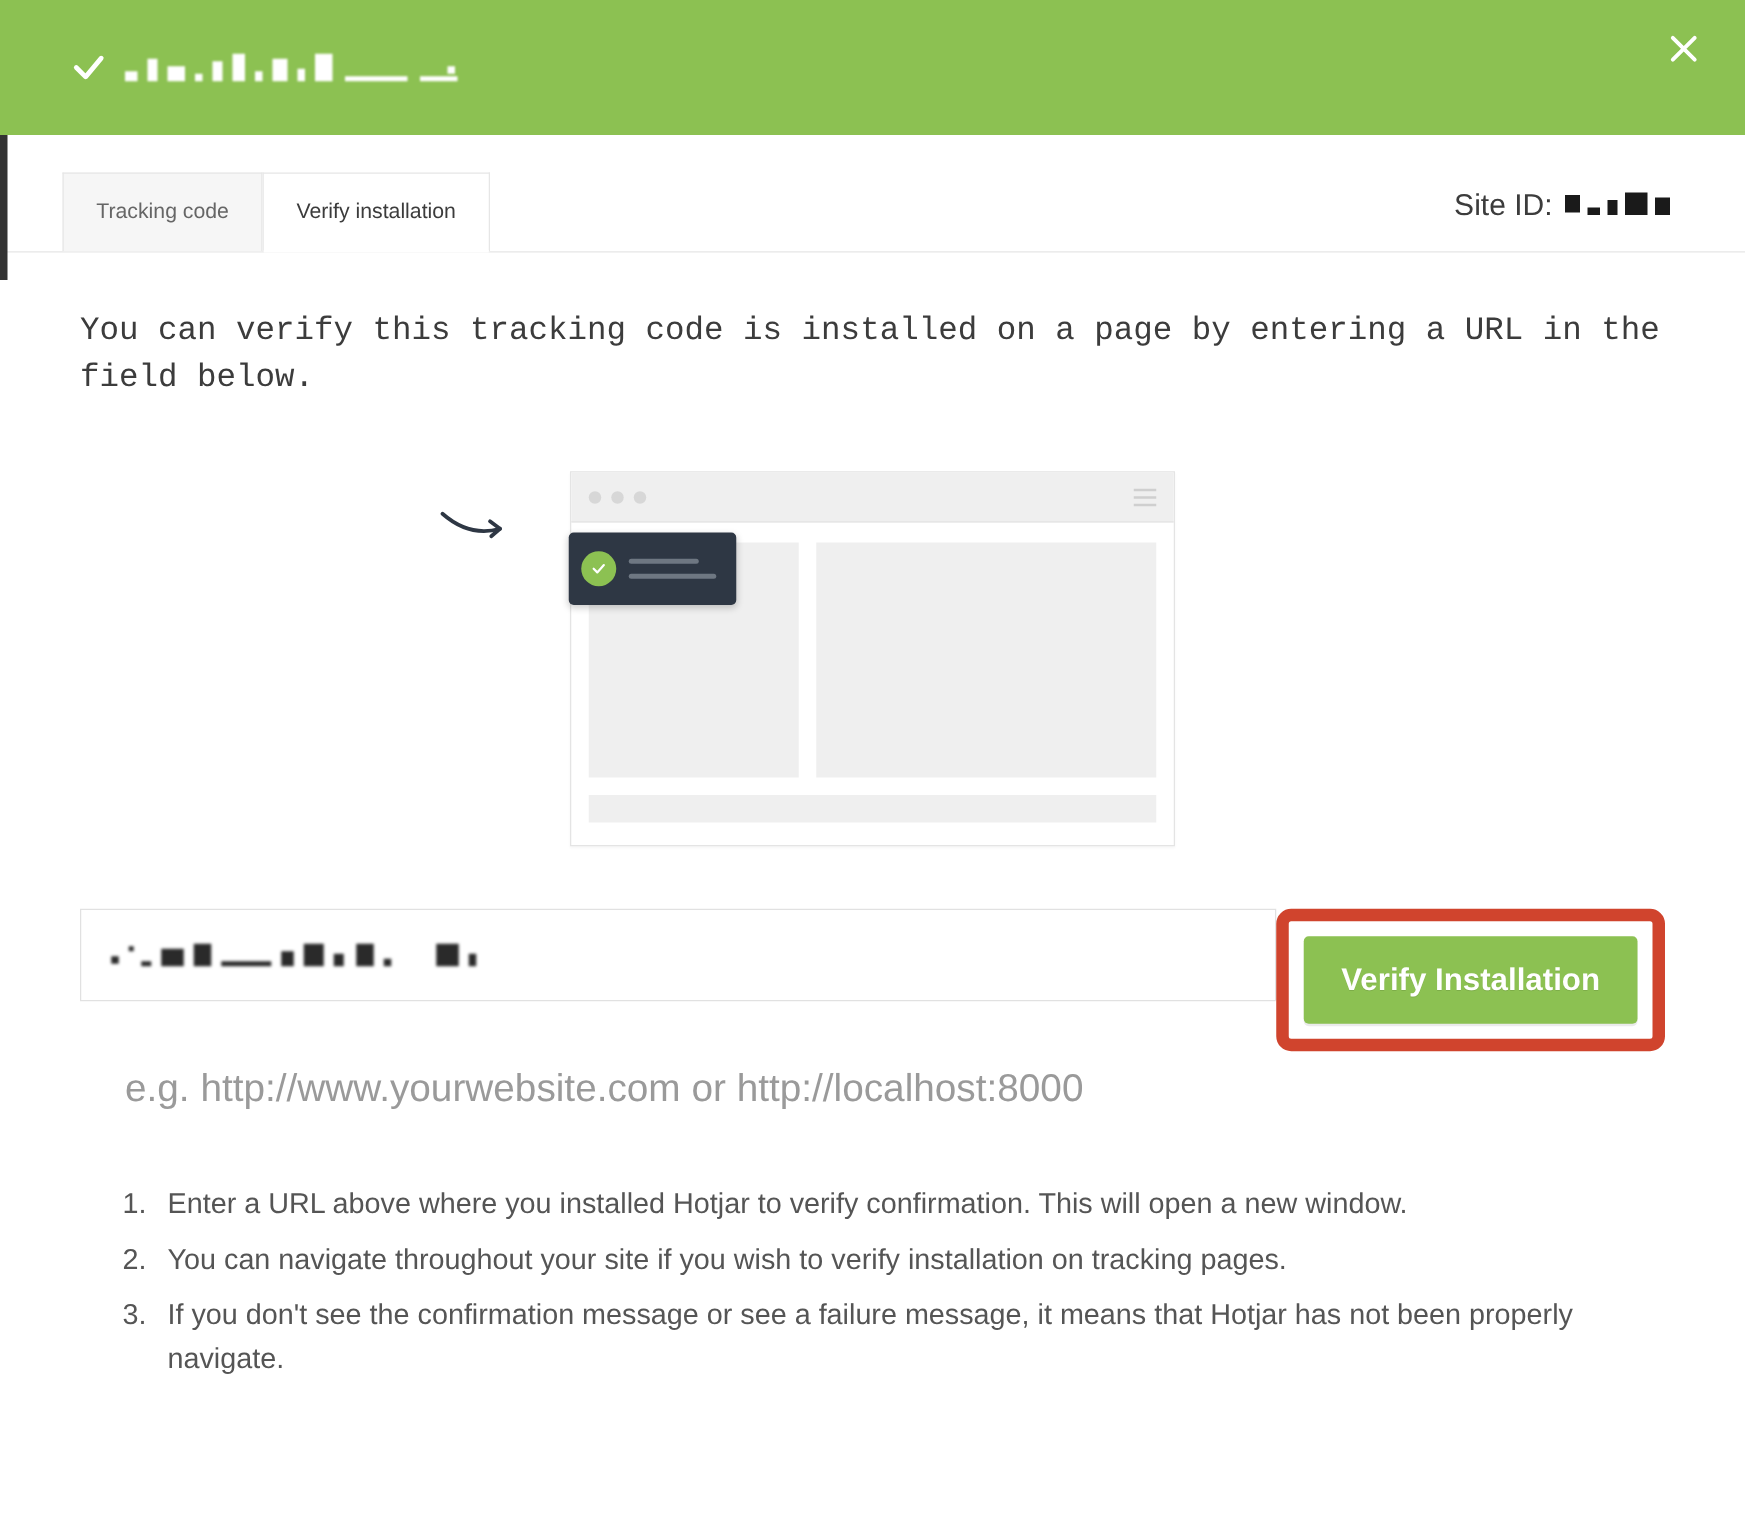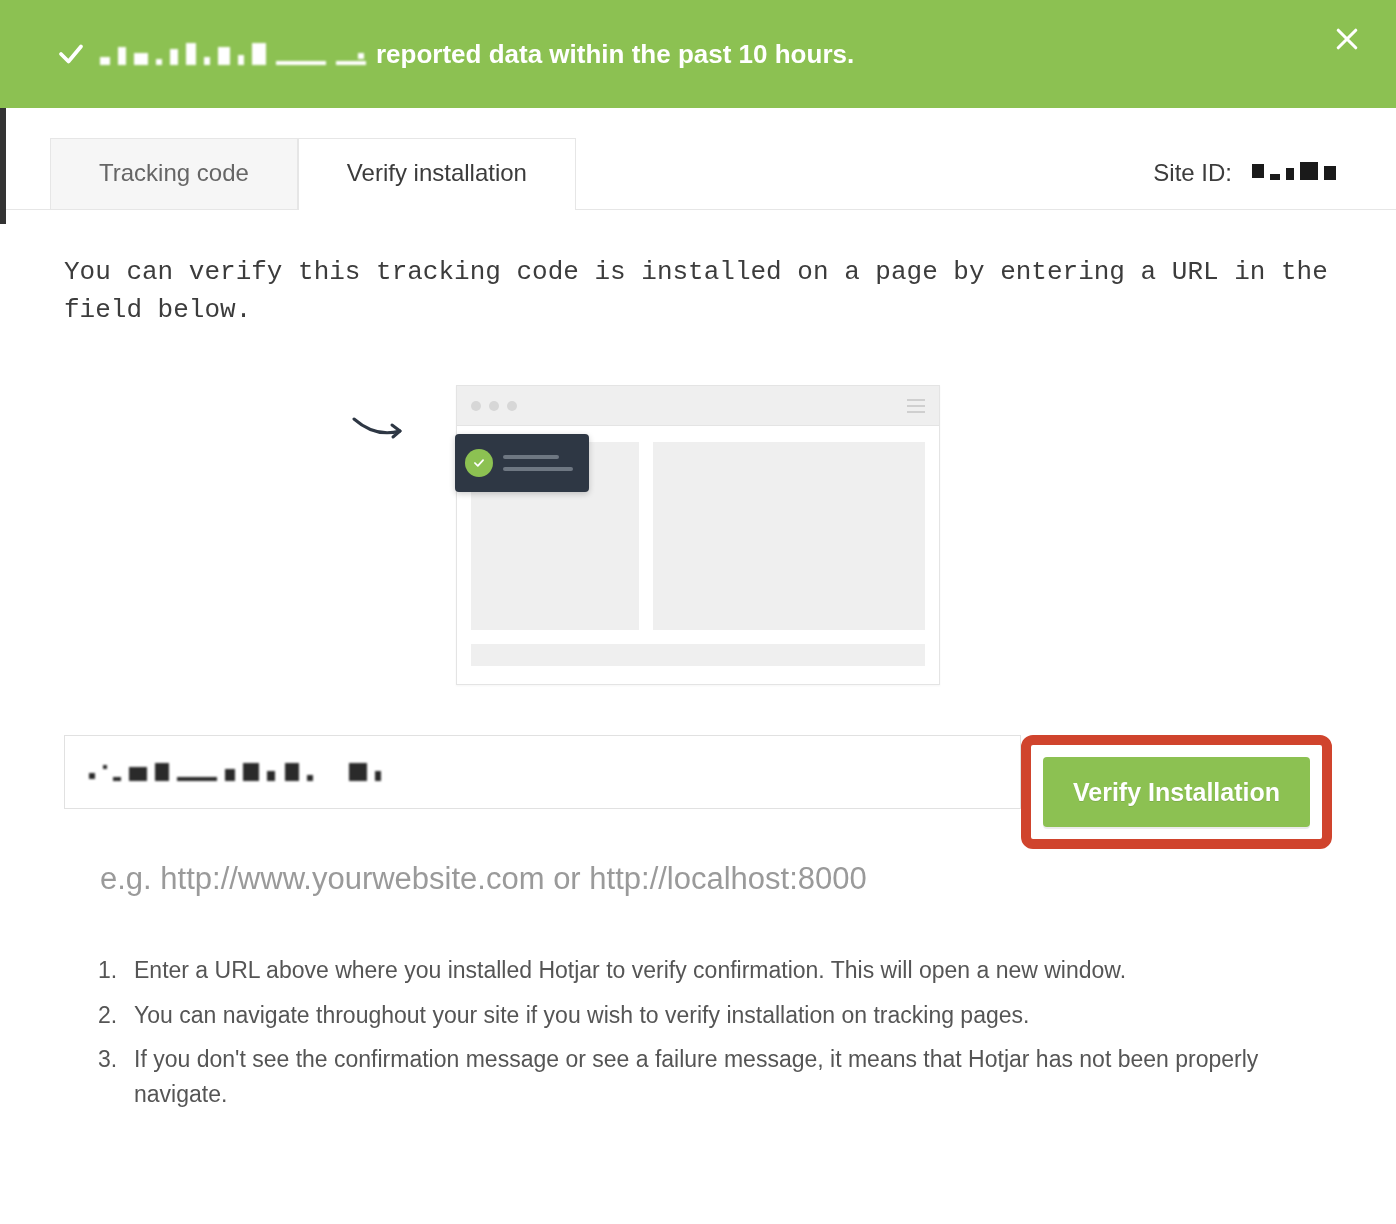--- a/index.html
+++ b/index.html
@@ -28,24 +28,24 @@
     linear-gradient(#fff,#fff) 258px 14px/6px 6px no-repeat;
     filter: blur(1px);
   }
   .banner-msg { color:#fff; font-size:26px; font-weight:600; }
   .banner .close-icon { position:absolute; right:34px; top:24px; cursor:pointer; }
   .banner .close-icon svg { width:30px; height:30px; display:block; }
 
   
   .tabs-row { display:flex; align-items:flex-end; justify-content:space-between; padding:30px 60px 0 50px; border-bottom:1px solid #e6e6e6; }
   .tabs { display:flex; }
-  .tab { padding:20px 48px 22px; font-size:24px; color:#666; border:1px solid #e6e6e6; border-bottom:none; background:#f6f6f6; margin-right:0; cursor:pointer; }
+  .tab { padding:20px 26px 22px; font-size:17px; color:#666; border:1px solid #e6e6e6; border-bottom:none; background:#f6f6f6; margin-right:0; cursor:pointer; }
   .tab.active { background:#fff; color:#3c3c3c; font-weight:400; position:relative; }
   .tab.active::after { content:""; position:absolute; left:0; right:0; bottom:-1px; height:2px; background:#fff; }
-  .site-id { font-size:24px; color:#3c3c3c; padding-bottom:22px; display:flex; align-items:center;gap:10px; }
+  .site-id { font-size:24px; color:#3c3c3c; padding-bottom:22px; display:flex; align-items:center; }
   .site-id-value { display:inline-block; width:84px; height:22px; margin-left:10px; position:relative; }
   .site-id-value::before { content:""; position:absolute; inset:0; background:
     linear-gradient(#1a1a1a,#1a1a1a) 0 2px/12px 14px no-repeat,
     linear-gradient(#1a1a1a,#1a1a1a) 18px 12px/10px 6px no-repeat,
     linear-gradient(#1a1a1a,#1a1a1a) 34px 6px/8px 12px no-repeat,
     linear-gradient(#1a1a1a,#1a1a1a) 48px 0/18px 18px no-repeat,
     linear-gradient(#1a1a1a,#1a1a1a) 72px 4px/12px 14px no-repeat;
     filter: blur(0.6px);
   }
 
@@ -112,21 +112,20 @@
 <div class="left-edge"></div>
 
 <div class="banner">
   <span class="check-icon">
     <svg viewBox="0 0 24 24">
           <path fill="none" stroke="#fff" stroke-width="3" stroke-linecap="round" stroke-linejoin="round" d="M4 12 L10 18 L20 6"></path>
         </svg>
   </span>
   <div class="banner-text-wrap">
     <span class="banner-redacted"></span>
-    <span class="banner-msg">reported data within the past 10 hours.</span>
   </div>
   <span class="close-icon">
     <svg viewBox="0 0 24 24">
           <path stroke="#fff" stroke-width="2.5" stroke-linecap="round" d="M5 5 L19 19 M19 5 L5 19"></path>
         </svg>
   </span>
 </div>
 
 <div class="tabs-row">
   <div class="tabs">

